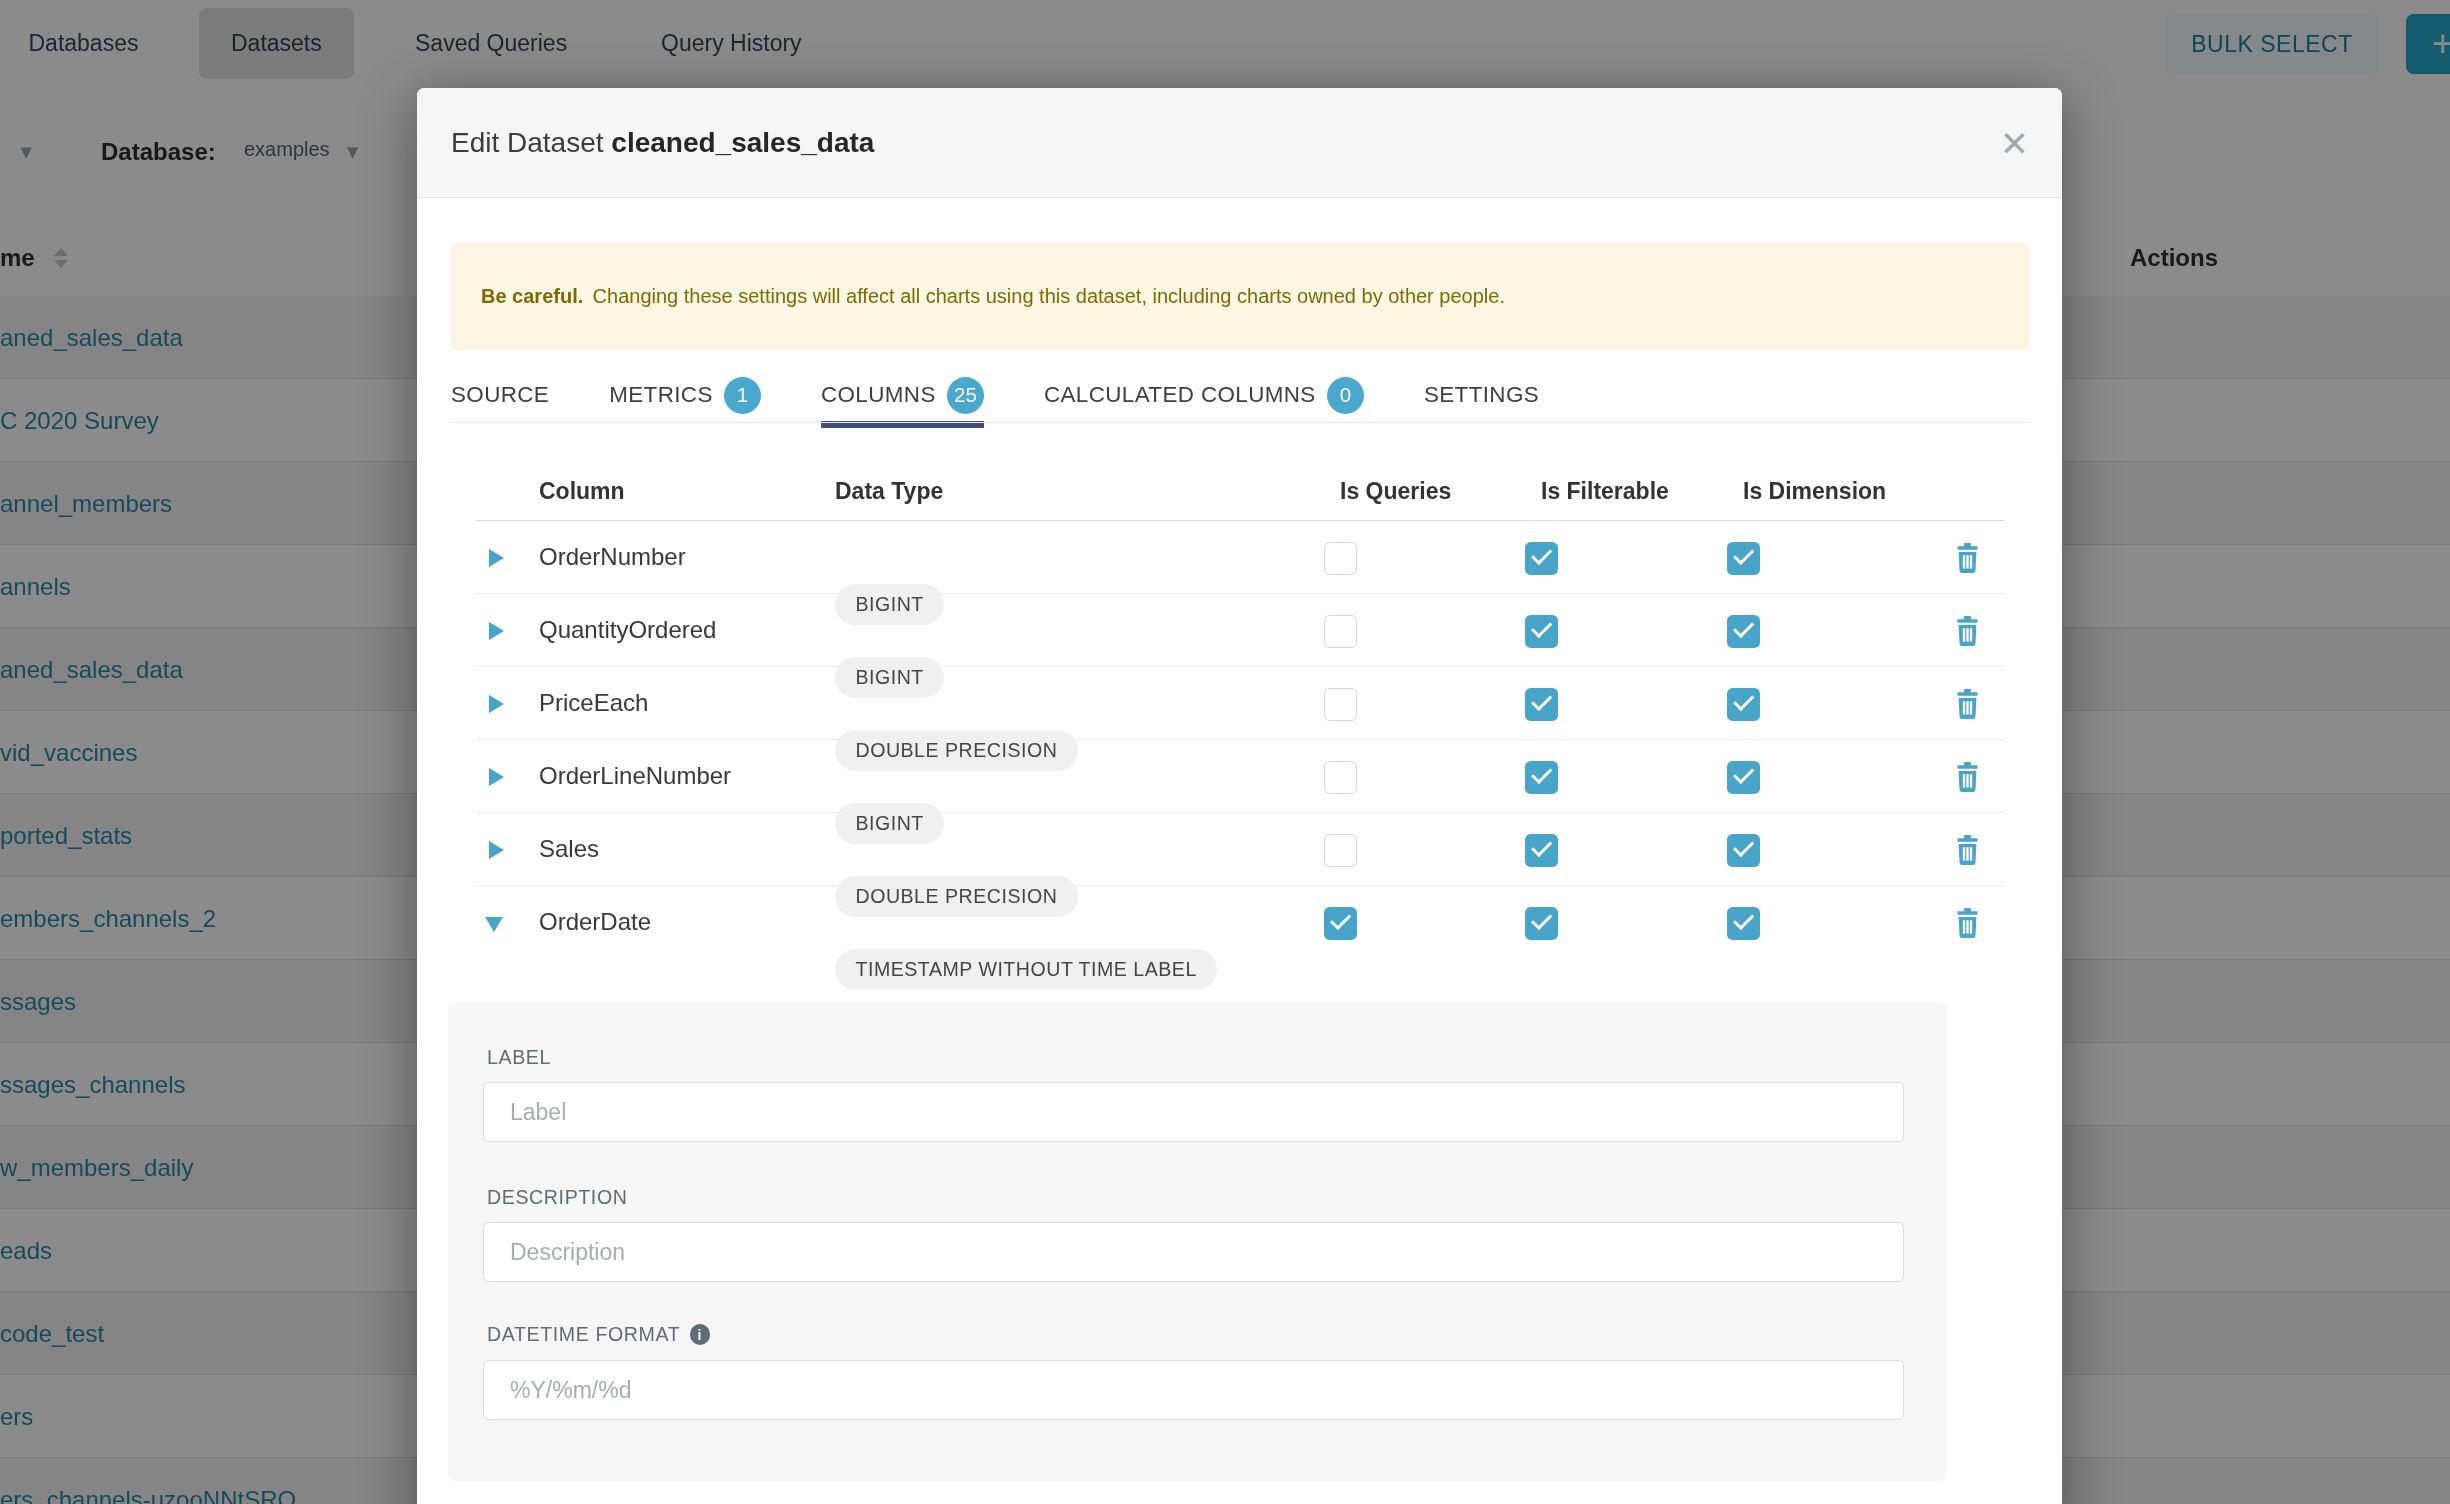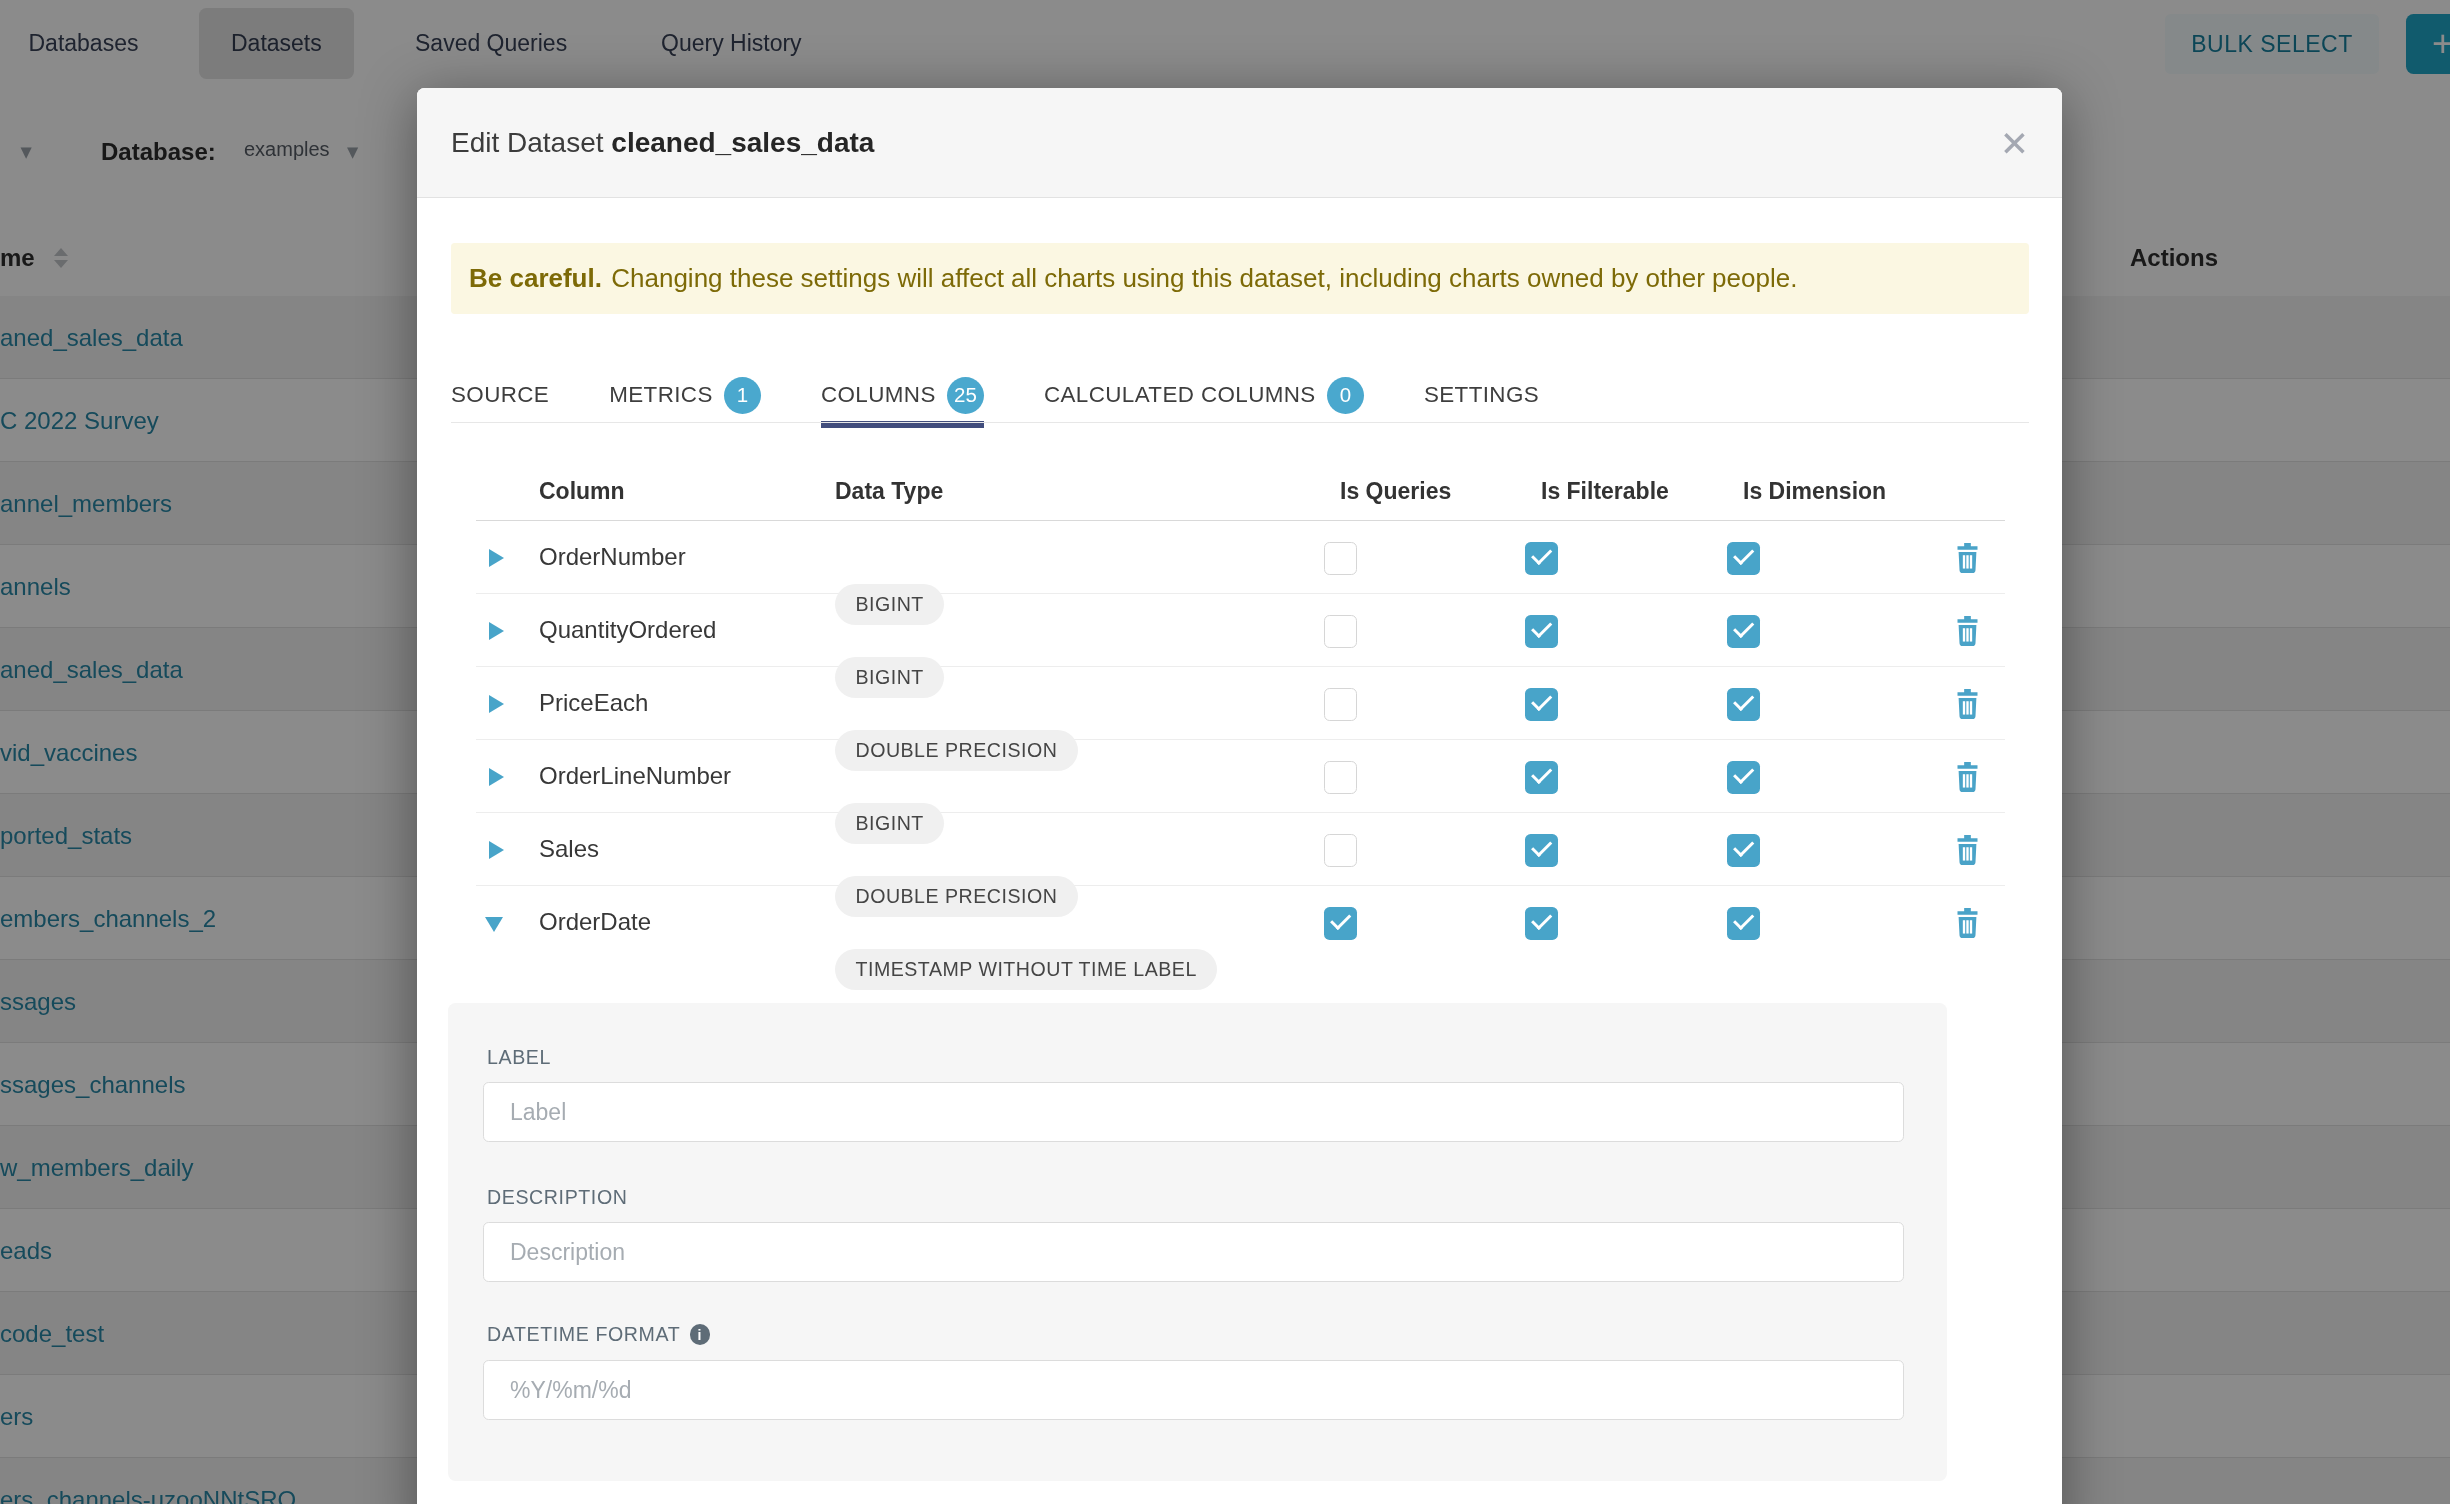--- a/index.html
+++ b/index.html
@@ -44,23 +44,23 @@
   .modal { position:absolute; left:417px; top:88px; width:1645px; height:1454px;
            background:#fff; border-radius:7.5px 7.5px 0 0; box-shadow:0 9.3px 56px rgba(0,0,0,.4); }
   .modal-header { position:absolute; left:0; top:0; width:100%; height:110px; background:#f6f6f6;
                   border-bottom:0.9px solid #e2e2e2; border-radius:7.5px 7.5px 0 0;
                   display:flex; align-items:center; padding:0 34px; }
   .modal-title { font-size:28px; color:#3c3c3c; }
   .modal-title b { color:#262626; font-weight:700; }
   .modal-close { position:absolute; right:24px; top:32px; width:47px; height:47px; display:flex;
                  align-items:center; justify-content:center; font-size:35px; color:#a4a8b2; cursor:pointer; }
 
-  .warning { position:absolute; left:34px; top:155px; width:1578px; height:71px; background:#fbf7e2;
-             border-radius:3.7px; display:flex; align-items:center; padding:0 18px;
-             font-size:26px; color:#7d6a07; }
+  .warning { position:absolute; left:34px; top:155px; width:1578px; height:107px; background:#fbf7e2;
+             border-radius:3.7px; display:flex; align-items:center; padding:0 30px;
+             font-size:20px; color:#7d6a07; }
   .warning b { font-weight:700; margin-right:9.3px; }
 
   .mtabs { position:absolute; left:34px; top:280px; height:54px; display:flex; gap:60px; align-items:center; }
   .mtab { position:relative; height:54px; display:flex; align-items:center; gap:11.2px; cursor:pointer; }
   .mtab-label { font-size:22.4px; letter-spacing:0.4px; color:#3e3e3e; }
   .mtab-badge { width:37px; height:37px; border-radius:50%; background:#4aa8ce; color:#fff;
                 font-size:20.5px; display:flex; align-items:center; justify-content:center; }
   .mtab.active::after { content:""; position:absolute; left:0; right:0; bottom:-5.6px; height:6.5px; background:#414d7d; }
   .mtabs-sep { position:absolute; left:34px; top:334px; width:1578px; height:0.9px; background:#e7e7e7; }
 
@@ -125,21 +125,21 @@
       <i class="up"></i>
       <i class="dn"></i>
     </div>
   <div class="bg-header-actions">Actions</div>
   <div class="bg-rows" id="bg-rows">
   <div class="bg-row alt" style="top: 0px;">
     <a class="bg-link" href="#">aned_sales_data</a>
   </div>
 
   <div class="bg-row" style="top: 83px;">
-    <a class="bg-link" href="#">C 2022 Survey</a>
+    <a class="bg-link" href="#">C 2020 Survey</a>
   </div>
 
   <div class="bg-row alt" style="top: 166px;">
     <a class="bg-link" href="#">annel_members</a>
   </div>
 
   <div class="bg-row" style="top: 249px;">
     <a class="bg-link" href="#">annels</a>
   </div>
 

